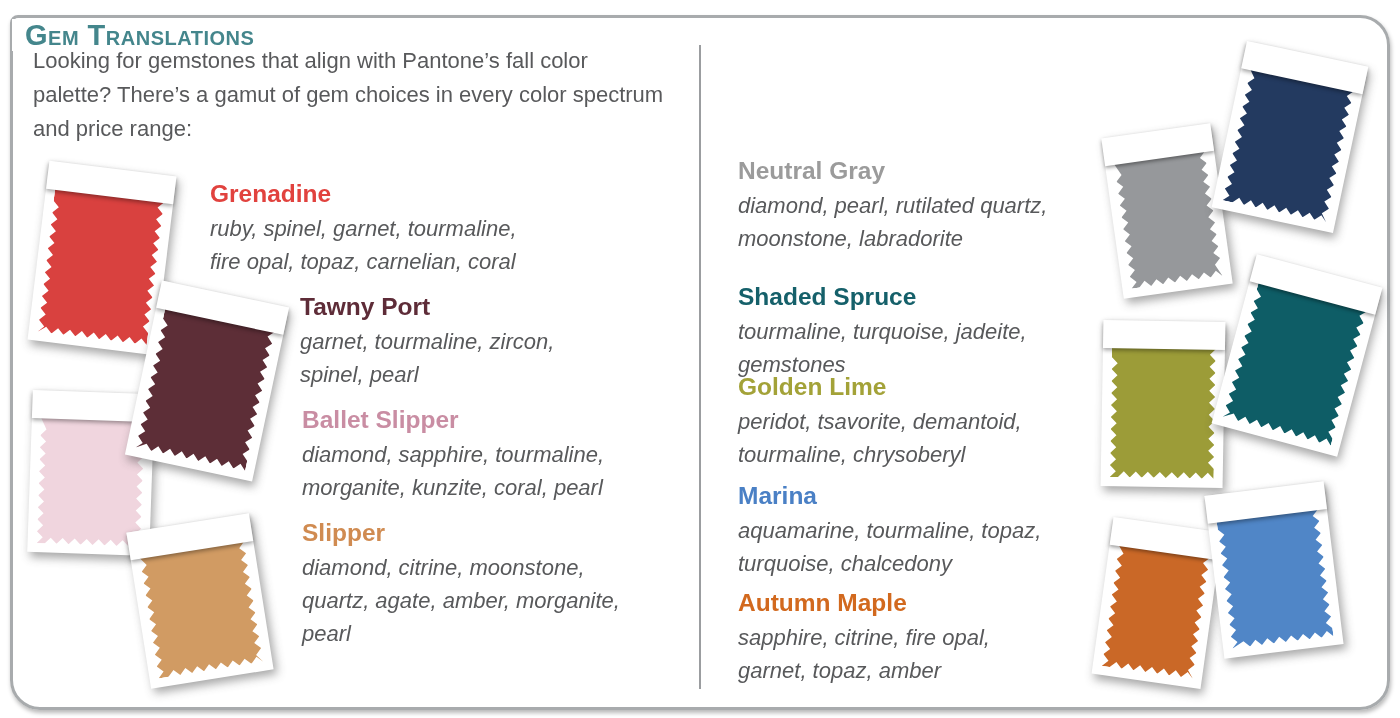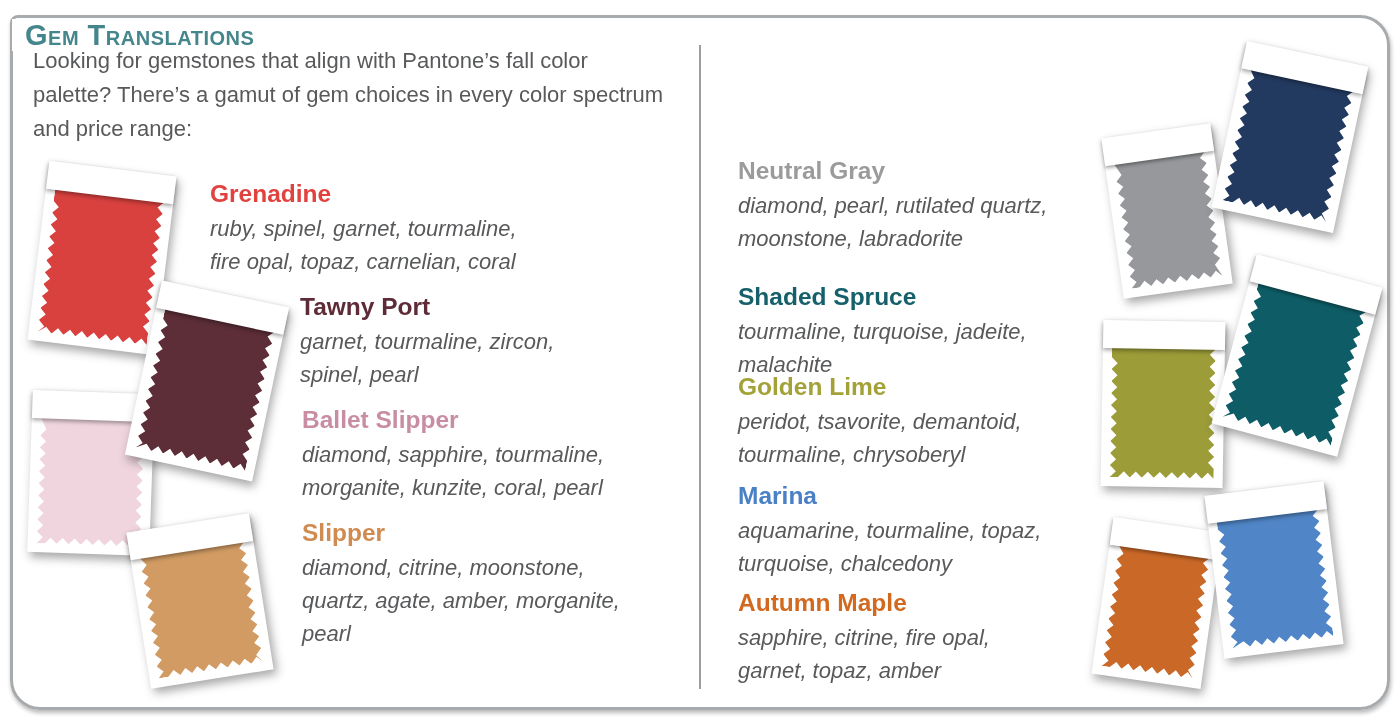--- a/index.html
+++ b/index.html
@@ -108,21 +108,21 @@
   </div>
 
   <div class="entry e-neutralgray">
     <h2 class="entry-name" style="color: rgb(155, 155, 155);">Neutral Gray</h2>
     <p class="gems" style="color: rgb(88, 89, 91);">diamond, pearl, rutilated quartz,
 moonstone, labradorite</p>
   </div>
   <div class="entry e-shadedspruce">
     <h2 class="entry-name" style="color: rgb(21, 96, 106);">Shaded Spruce</h2>
     <p class="gems" style="color: rgb(88, 89, 91);">tourmaline, turquoise, jadeite,
-malachite</p>
+gemstones</p>
   </div>
   <div class="entry e-goldenlime">
     <h2 class="entry-name" style="color: rgb(163, 162, 56);">Golden Lime</h2>
     <p class="gems" style="color: rgb(88, 89, 91);">peridot, tsavorite, demantoid,
 tourmaline, chrysoberyl</p>
   </div>
   <div class="entry e-autumnmaple">
     <h2 class="entry-name" style="color: rgb(210, 105, 30);">Autumn Maple</h2>
     <p class="gems" style="color: rgb(88, 89, 91);">sapphire, citrine, fire opal,
 garnet, topaz, amber</p>

